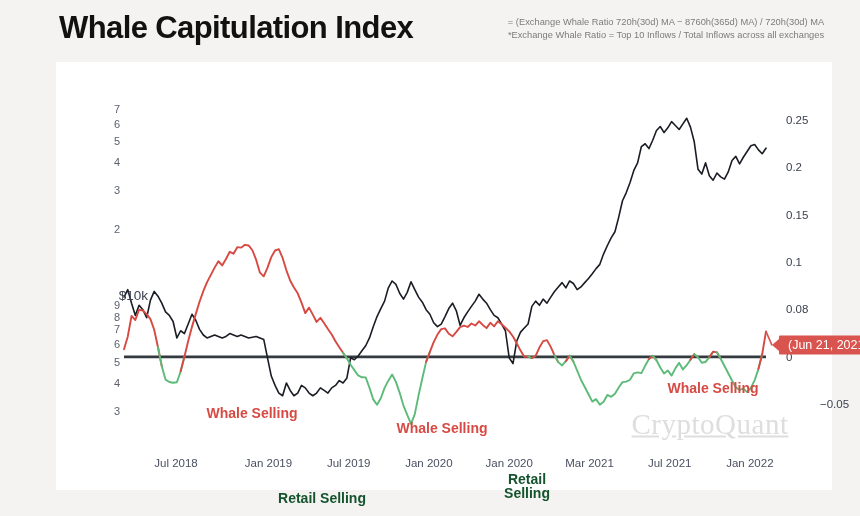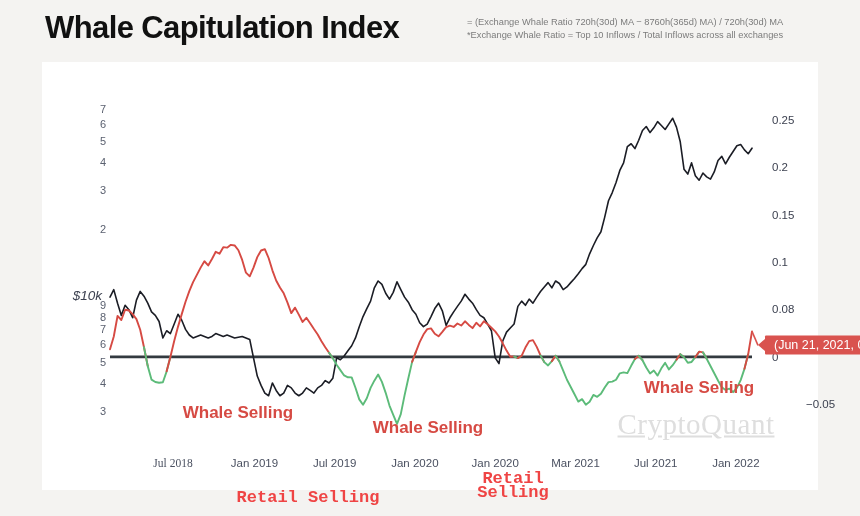--- a/index.html
+++ b/index.html
@@ -3,36 +3,36 @@
 <meta charset="utf-8">
 <style>
   html,body{margin:0;padding:0;}
   body{
     width:860px;height:516px;
     background:#f4f3f1;
     font-family:"Liberation Sans", sans-serif;
     overflow:hidden;
     position:relative;
   }
-  #root{position:relative;width:708px;height:516px;}
+  #root{position:relative;width:708px;height:516px;margin-left:14px;}
 
   
   .header{position:absolute;left:0;top:0;width:860px;height:62px;}
   .title{
     position:absolute;left:45px;top:10px;
     font-size:31px;font-weight:bold;color:#111;
     letter-spacing:-0.6px;font-family:"Liberation Sans", sans-serif;
     white-space:nowrap;
   }
   .subtitle{
     position:absolute;left:467px;top:16px;width:370px;
     font-size:9.3px;color:#7c7c7c;line-height:13px;
     white-space:nowrap;
   }
-  .subtitle div{white-space:nowrap;}
+  .subtitle div{white-space:nowrap;text-align:center;}
 
   
   .card{
     position:absolute;left:42px;top:62px;
     width:776px;height:428px;
     background:#ffffff;
   }
 
   
   .plot{
@@ -59,26 +59,26 @@
   .xtick{
     position:absolute;top:395px;
     font-size:11.5px;color:#4a5060;
     transform:translateX(-50%);
     white-space:nowrap;
   }
 
   
   .ann{
     position:absolute;white-space:nowrap;
-    font-size:17px;font-weight:bold;
+    font-size:14px;font-weight:bold;
     transform:translate(-50%,-50%);
     line-height:14px;text-align:center;
   }
   .ann.red{color:#d64a43;}
-  .ann.green{color:#ef4444;font-family:Liberation Mono, monospace;}
+  .ann.green{color:#14532d;}
 
   .watermark{
     position:absolute;
     font-family:"Liberation Serif", serif;
     font-size:29px;color:#dedede;
     letter-spacing:0.5px;white-space:nowrap;
     transform:translate(-50%,-50%);
     text-decoration:underline;
   }
 
@@ -142,42 +142,42 @@
             <path d="M660.91,290.32 L664.68,296.71 L668.46,303.99 L672.24,311.26 L676.01,318.54 L679.79,325.19 L683.56,327.91 L687.34,326.62 L691.12,330.12 L694.89,325.86 L698.67,318.11 L702.45,306.89 L706.22,291.99" fill="none" stroke="#5cbb79" stroke-width="1.9" stroke-linejoin="round" stroke-linecap="round"></path>
             <path d="M702.45,306.89 L706.22,291.99 L710.00,269.44" fill="none" stroke="#d64a43" stroke-width="1.9" stroke-linejoin="round" stroke-linecap="round"></path>
           </g>
         <g id="g-ptr">
             <line x1="710.00" y1="269.44" x2="716.00" y2="283.44" stroke="#d9534f" stroke-width="1.6"></line>
           </g>
       </svg>
     </div>
 
     <div class="axis-left" id="axis-overlay">
-        <div class="ytick major" style="right:716px;top:233.2px;font-style:italic;">$10k</div>
+        <div class="ytick major" style="right:684px;top:233.2px;">$10k</div>
         <div class="ytick" style="right:712px;top:348.5px;">3</div>
         <div class="ytick" style="right:712px;top:321.0px;">4</div>
         <div class="ytick" style="right:712px;top:299.6px;">5</div>
         <div class="ytick" style="right:712px;top:282.1px;">6</div>
         <div class="ytick" style="right:712px;top:267.4px;">7</div>
         <div class="ytick" style="right:712px;top:254.6px;">8</div>
         <div class="ytick" style="right:712px;top:243.3px;">9</div>
         <div class="ytick" style="right:712px;top:166.8px;">2</div>
         <div class="ytick" style="right:712px;top:128.0px;">3</div>
         <div class="ytick" style="right:712px;top:100.4px;">4</div>
         <div class="ytick" style="right:712px;top:79.0px;">5</div>
         <div class="ytick" style="right:712px;top:61.6px;">6</div>
         <div class="ytick" style="right:712px;top:46.8px;">7</div>
         <div class="ytick-r" style="left:764px;top:342.3px;">−0.05</div>
         <div class="ytick-r" style="left:730px;top:294.9px;">0</div>
         <div class="ytick-r" style="left:730px;top:247.4px;">0.08</div>
         <div class="ytick-r" style="left:730px;top:200.0px;">0.1</div>
         <div class="ytick-r" style="left:730px;top:152.6px;">0.15</div>
         <div class="ytick-r" style="left:730px;top:105.1px;">0.2</div>
         <div class="ytick-r" style="left:730px;top:57.7px;">0.25</div>
-        <div class="xtick" style="left:131px;font-family:Liberation Serif, serif;">Jul 2018</div>
+        <div class="xtick" style="left:120px;">Jul 2018</div>
         <div class="xtick" style="left:212.5px;">Jan 2019</div>
         <div class="xtick" style="left:292.7px;">Jul 2019</div>
         <div class="xtick" style="left:372.9px;">Jan 2020</div>
         <div class="xtick" style="left:453.2px;">Jan 2020</div>
         <div class="xtick" style="left:533.5px;">Mar 2021</div>
         <div class="xtick" style="left:613.7px;">Jul 2021</div>
         <div class="xtick" style="left:693.9px;text-align:center;">Jan 2022</div>
       </div>
 
     <div id="annotation-layer">

